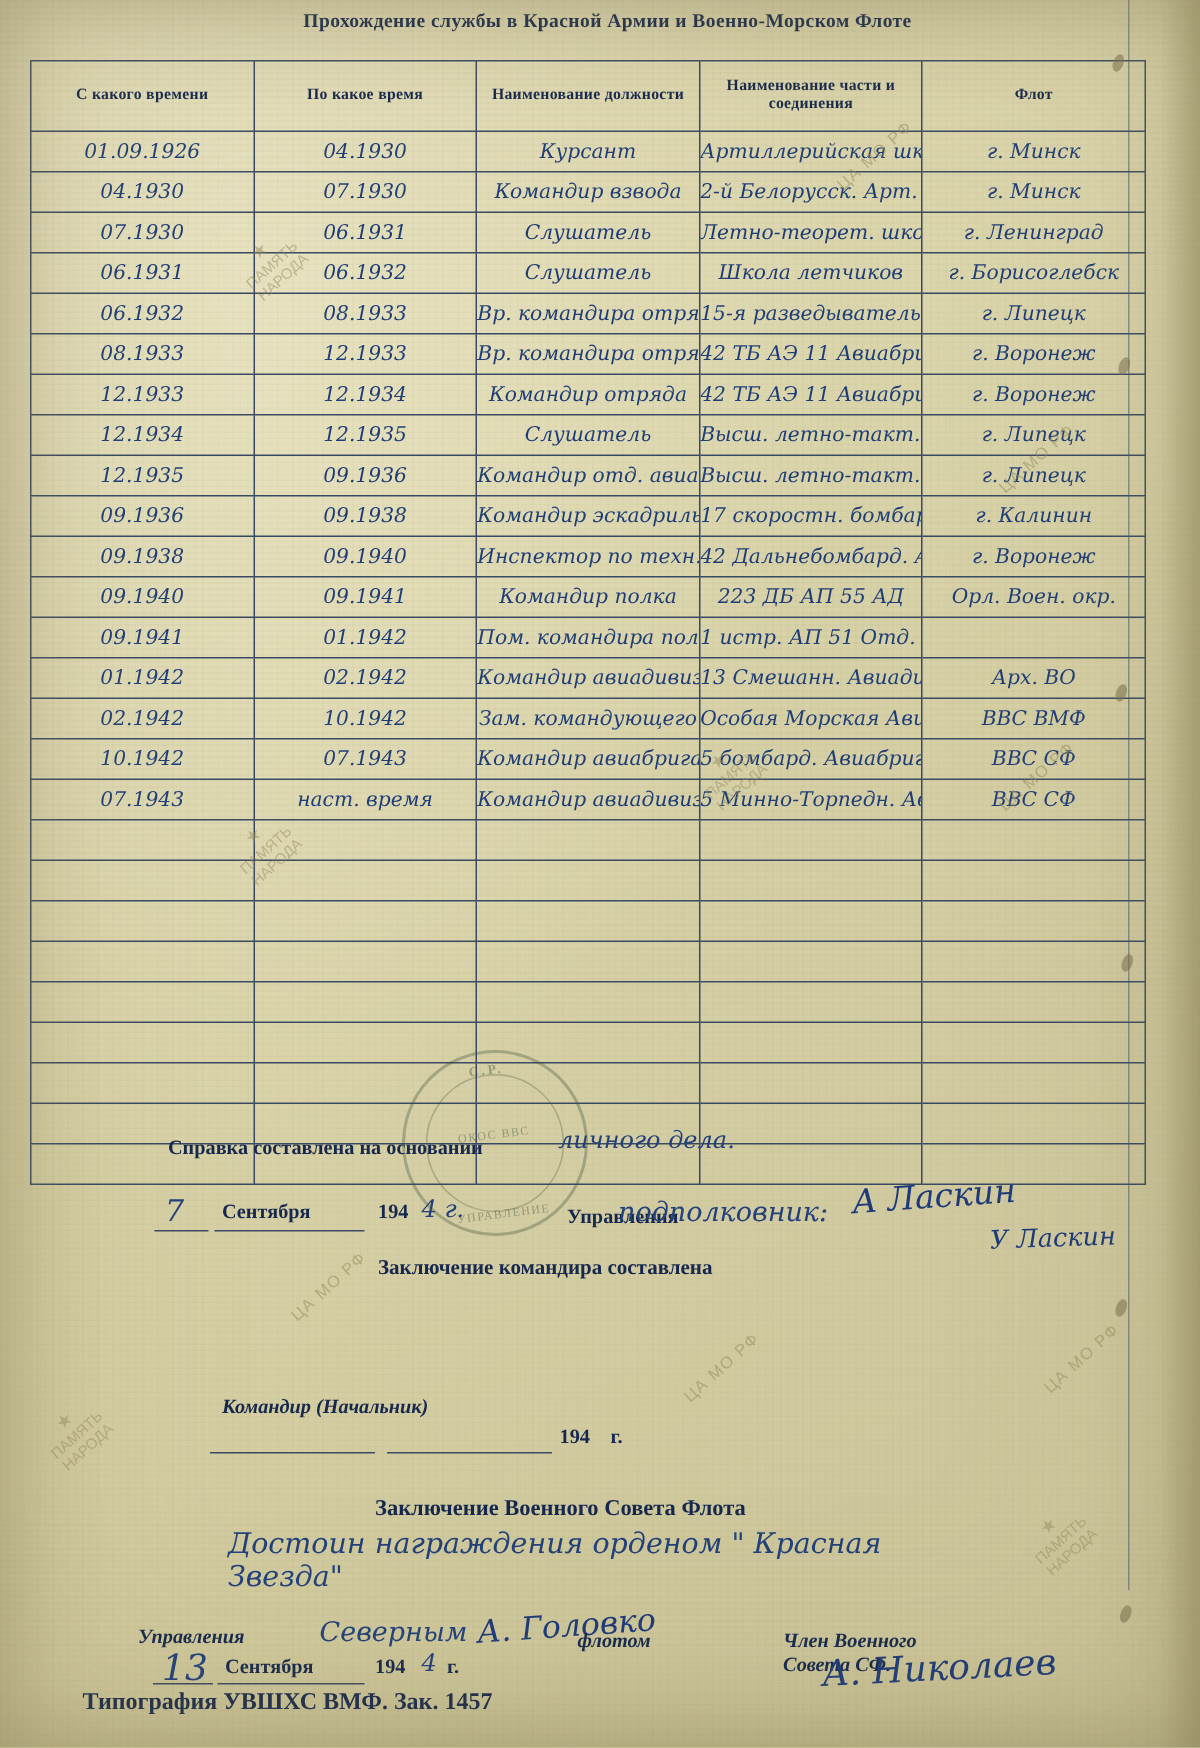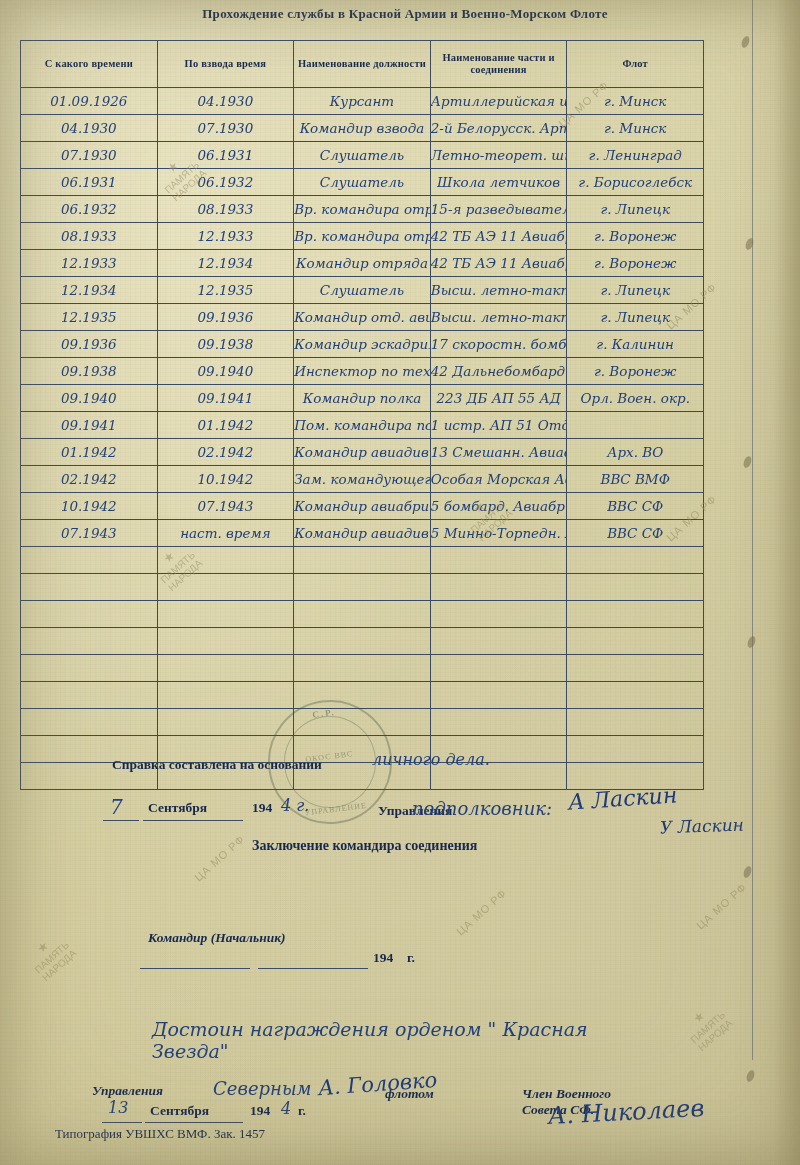--- a/index.html
+++ b/index.html
@@ -35,21 +35,21 @@
     position:absolute;left:60px;top:6px;width:690px;
     text-align:center;font-size:13px;font-weight:bold;
     letter-spacing:.3px;color:#16284e;
   }
 
   
   #table-wrap{
     position:absolute;left:20px;top:40px;width:744px;
   }
   table.svc{
-    border-collapse:collapse;width:684px;
+    border-collapse:collapse;width:744px;
     table-layout:fixed;
   }
   table.svc th, table.svc td{
     border:1px solid #3a4a63;
     padding:0;
   }
   table.svc thead th{
     height:46px;
     font-size:10.5px;font-weight:bold;color:#16284e;
     text-align:center;vertical-align:middle;line-height:1.15;
@@ -134,41 +134,41 @@
   .tear{
     position:absolute;right:0;width:26px;
     background:linear-gradient(90deg, rgba(190,182,140,0) 0%, rgba(163,154,110,0.55) 100%);
     pointer-events:none;
   }
   .hole{
     position:absolute;width:7px;height:12px;border-radius:50%;
     background:rgba(120,112,78,0.55);transform:rotate(20deg);
   }
   #footer-print{
-    position:absolute;left:55px;top:1126px;font-size:13px;color:#16284e;
-    font-family:"Liberation Serif", serif;font-weight:normal;
+    position:absolute;left:55px;top:1126px;font-size:16px;color:#16284e;
+    font-family:"Liberation Serif", serif;font-weight:bold;
   }
   .vline{
     position:absolute;width:0;border-left:1px solid rgba(70,85,110,0.55);
   }
 </style>
 </head>
 <body>
 
 <div id="sheet">
   <div class="grain"></div>
 
   <div id="doc-title" class="print">Прохождение службы в Красной Армии и Военно-Морском Флоте</div>
 
   <div id="table-wrap">
     <table class="svc">
       <thead>
         <tr>
           <th class="c0">С какого времени</th>
-          <th class="c1">По взвода время</th>
+          <th class="c1">По какое время</th>
           <th class="c2">Наименование должности</th>
           <th class="c3">Наименование части и соединения</th>
           <th class="c4">Флот</th>
         </tr>
       </thead>
       <tbody id="svc-body">
           <tr>
             <td class="c0">01.09.1926</td>
             <td class="c1">04.1930</td>
             <td class="c2">Курсант</td>
@@ -364,40 +364,41 @@
     <div class="p-label" style="left:148px;top:800px;">Сентября</div>
     <div class="rule" style="left:143px;top:820px;width:100px;"></div>
     <div class="p-label" style="left:252px;top:800px;">194</div>
     <div class="hand" style="left:281px;top:796px;">4 г.</div>
 
     <div class="p-label" style="left:378px;top:803px;">Управления</div>
     <div class="hand" style="left:412px;top:798px;font-size:18px;">подполковник:</div>
     <div class="sig" style="left:568px;top:786px;">А Ласкин</div>
     <div class="sig" style="left:660px;top:816px;font-size:17px;transform:rotate(-2deg);">У Ласкин</div>
 
-    <div class="p-label" style="left:252px;top:838px;font-size:14px;">Заключение командира соединения</div>
+    <div class="p-label" style="left:252px;top:838px;font-size:14px;">Заключение командира составлена</div>
 
     <div class="p-label" style="left:148px;top:930px;font-style:italic;">Командир (Начальник)</div>
     <div class="rule" style="left:140px;top:968px;width:110px;"></div>
     <div class="rule" style="left:258px;top:968px;width:110px;"></div>
     <div class="p-label" style="left:373px;top:950px;">194</div>
     <div class="p-label" style="left:407px;top:950px;">г.</div>
 
+    <div class="p-label" style="left:250px;top:998px;font-size:15px;">Заключение Военного Совета Флота</div>
 
     <div class="hand" style="left:152px;top:1018px;font-size:19px;">Достоин   награждения   орденом  " Красная Звезда"</div>
 
     <div class="p-label" style="left:92px;top:1083px;font-style:italic;">Управления</div>
     <div class="hand" style="left:213px;top:1078px;font-size:18px;">Северным</div>
     <div class="sig" style="left:318px;top:1072px;font-size:21px;">А. Головко</div>
     <div class="p-label" style="left:385px;top:1086px;font-style:italic;">флотом</div>
 
     <div class="p-label" style="left:522px;top:1086px;font-style:italic;">Член Военного Совета СФ.</div>
     <div class="sig" style="left:548px;top:1098px;font-size:24px;transform:rotate(-3deg);">А. Николаев</div>
 
-    <div class="hand" style="left:108px;top:1098px;font-size:16px;">13</div>
+    <div class="hand" style="left:108px;top:1098px;font-size:24px;">13</div>
     <div class="rule" style="left:102px;top:1122px;width:40px;"></div>
     <div class="p-label" style="left:150px;top:1103px;">Сентября</div>
     <div class="rule" style="left:145px;top:1122px;width:98px;"></div>
     <div class="p-label" style="left:250px;top:1103px;">194</div>
     <div class="hand" style="left:281px;top:1099px;">4</div>
     <div class="p-label" style="left:298px;top:1103px;">г.</div>
 
     <div id="footer-print">Типография УВШХС ВМФ. Зак. 1457</div>
   </div>
 

